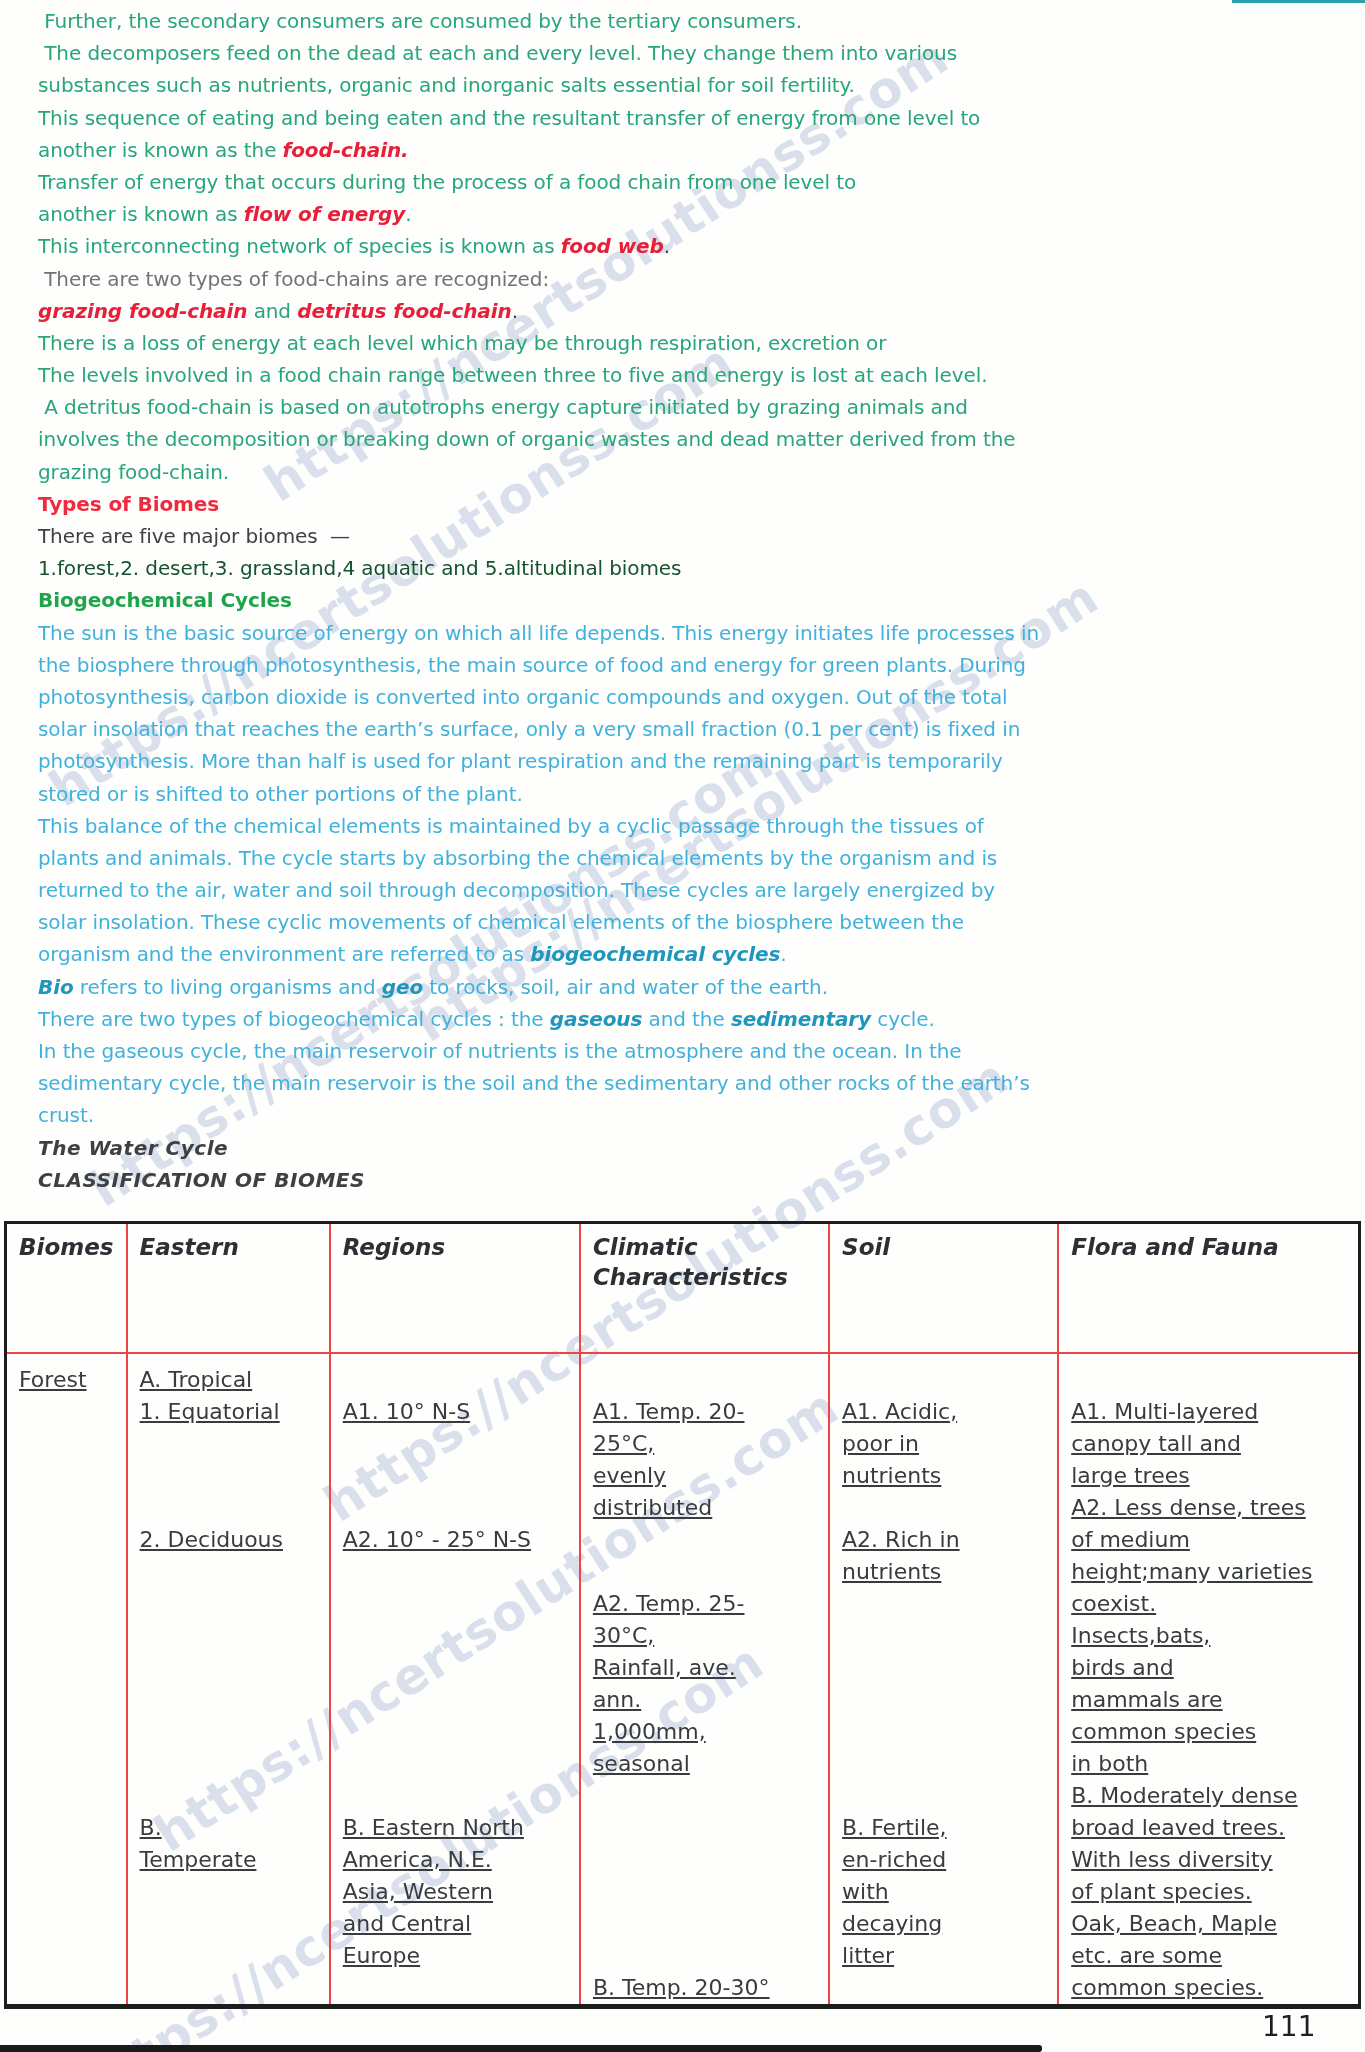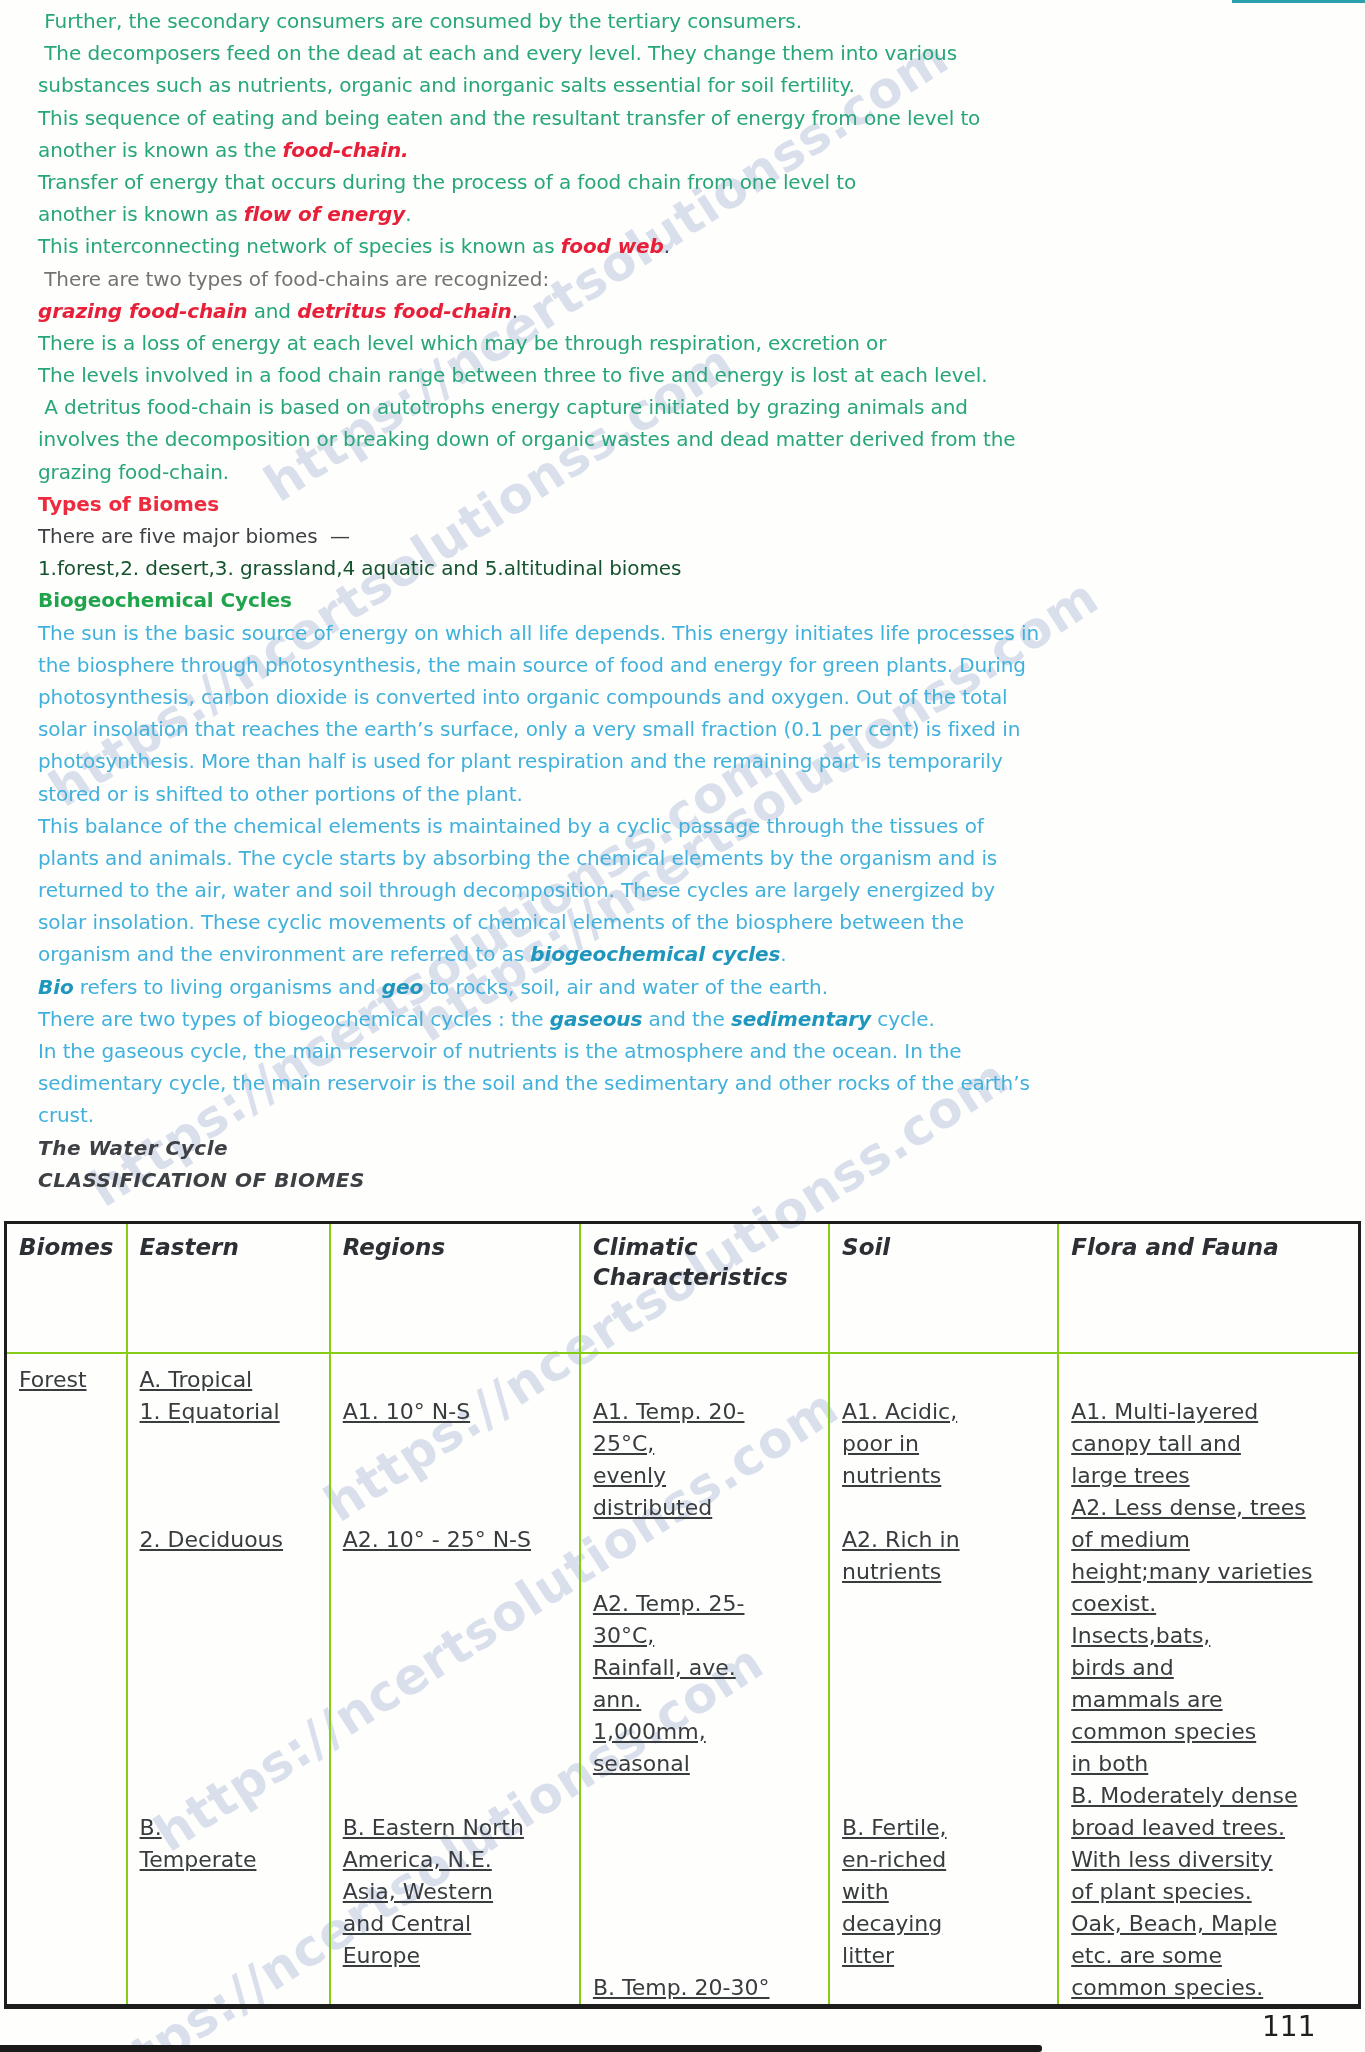--- a/index.html
+++ b/index.html
@@ -49,21 +49,21 @@
     border-collapse:collapse; table-layout:fixed;
     border:3px solid #1d1d1d; border-bottom-width:5px;
   }
   .biomes-table col.c0{width:121px;}
   .biomes-table col.c1{width:203px;}
   .biomes-table col.c2{width:250px;}
   .biomes-table col.c3{width:249px;}
   .biomes-table col.c4{width:229px;}
   .biomes-table col.c5{width:301px;}
   .biomes-table th, .biomes-table td{
-    border:2px solid #84cc16; vertical-align:top; text-align:left;
+    border:2px solid #ef4444; vertical-align:top; text-align:left;
     white-space:pre-line; overflow:hidden;
   }
   .biomes-table th{
     height:130px; font-weight:bold; font-style:italic;
     font-size:23px; line-height:30px; color:#2c2f33;
     padding:8px 4px 0 12px;
   }
   .biomes-table td{
     height:648px; font-size:22px; line-height:32px; color:#393c3f;
     padding:10px 4px 0 12px;

